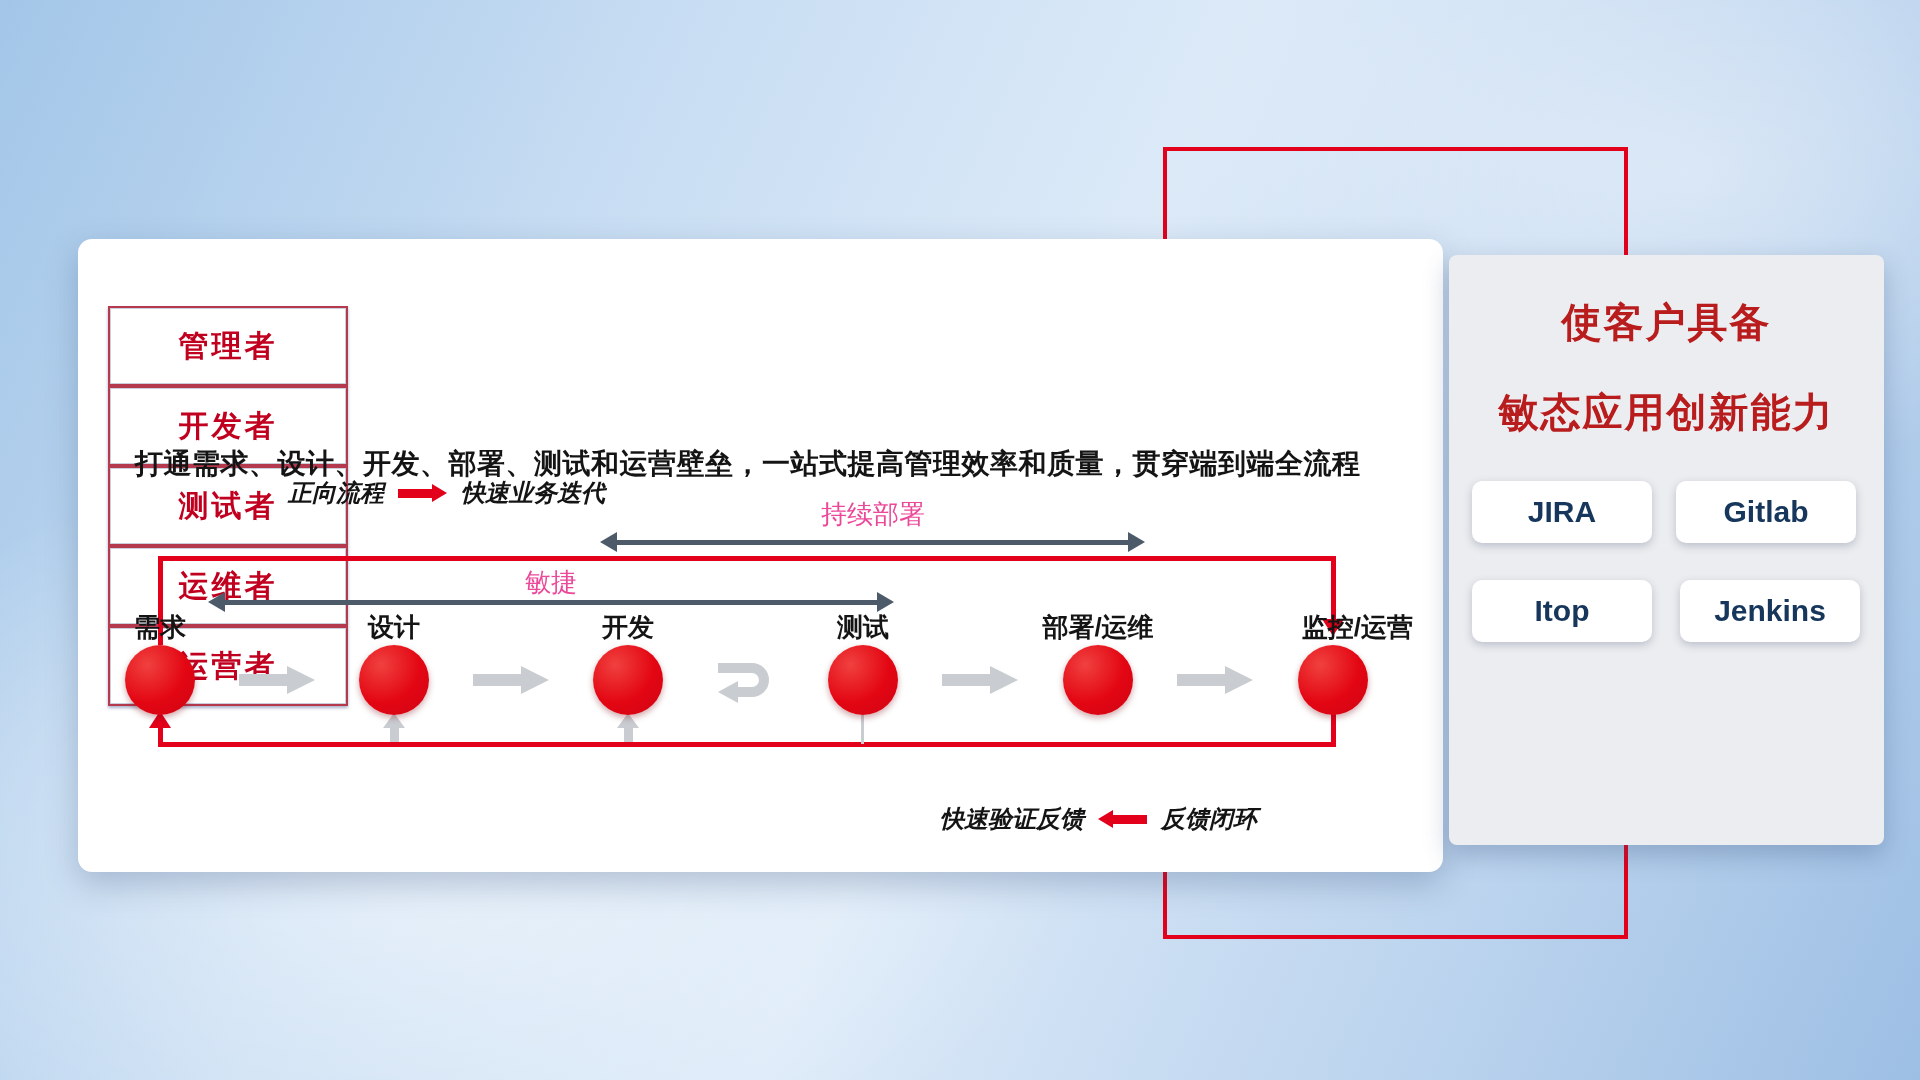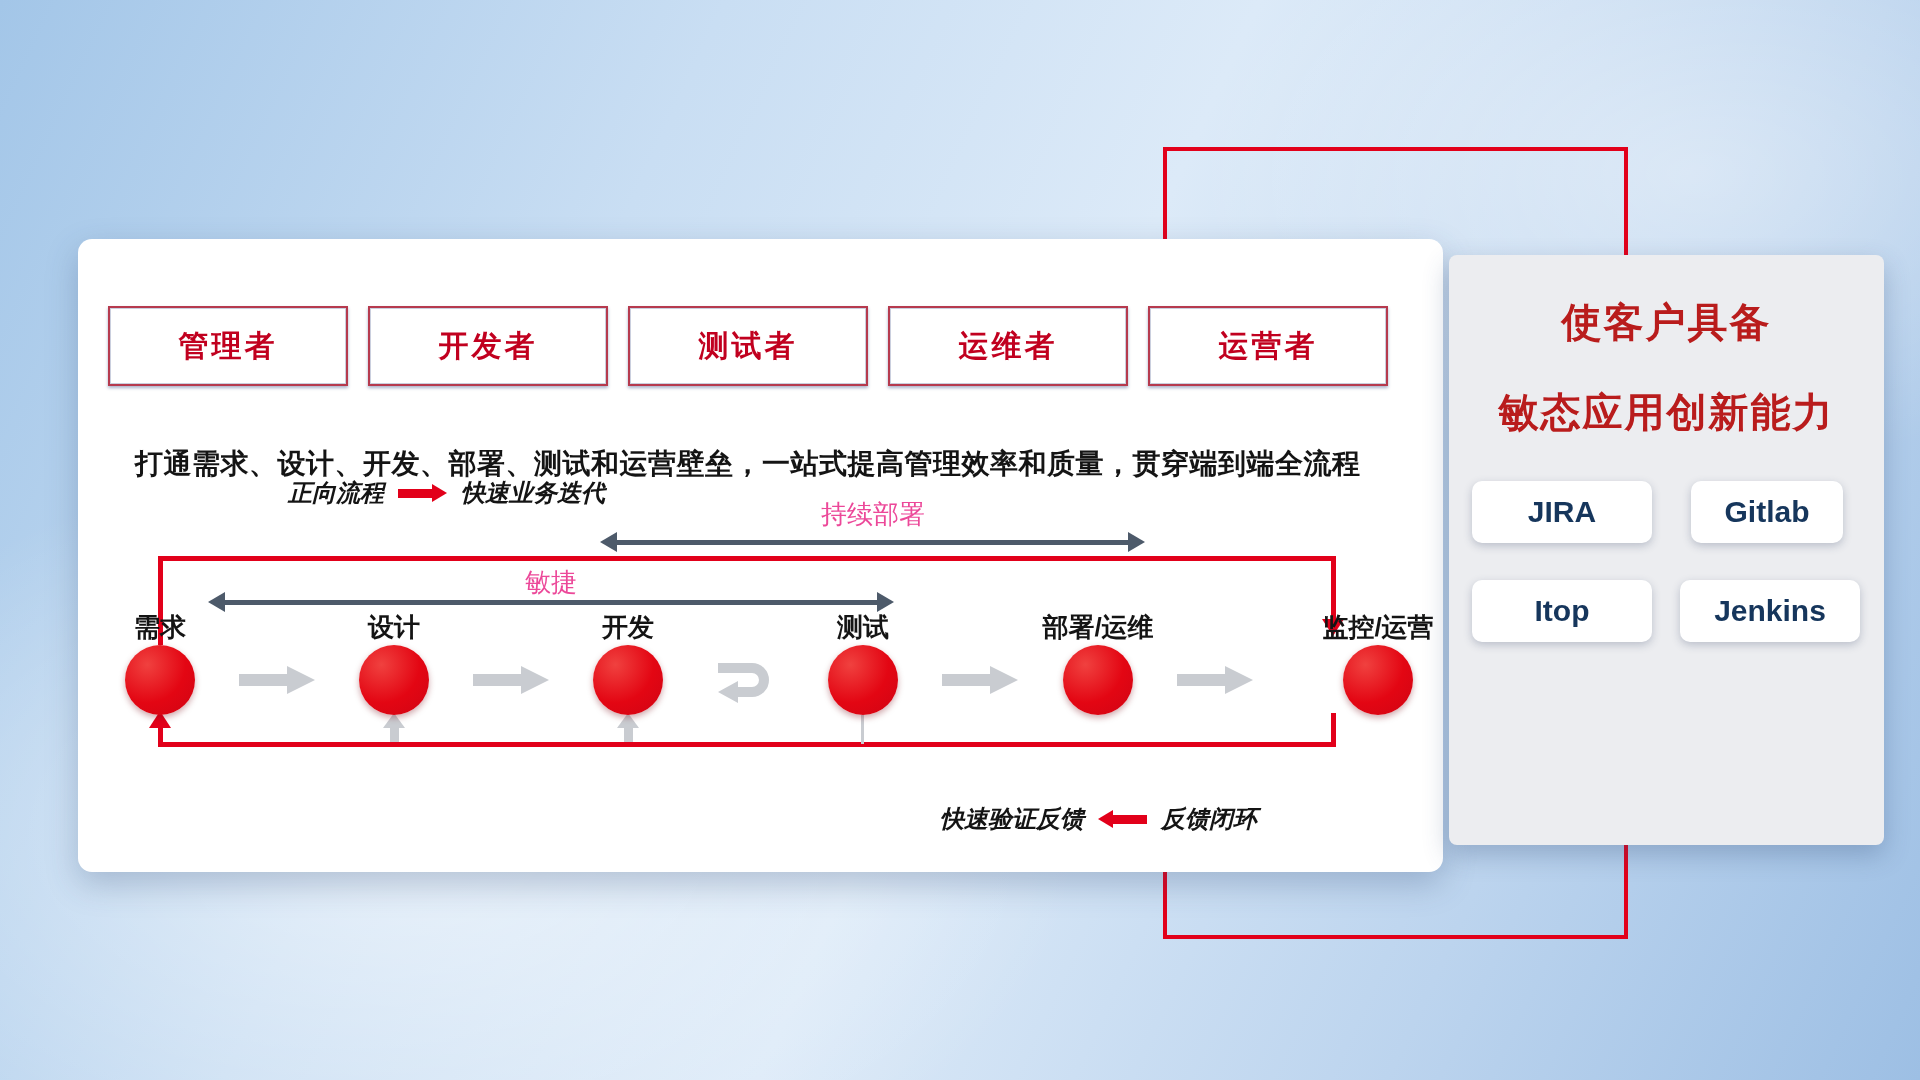--- a/index.html
+++ b/index.html
@@ -14,21 +14,21 @@
   .red-frame{position:absolute;left:1163px;top:147px;width:457px;height:784px;
     border:4px solid #e2001a;z-index:1;}
   
   .card{position:absolute;left:78px;top:239px;width:1365px;height:633px;background:#ffffff;
     border-radius:14px;box-shadow:0 12px 32px rgba(50,75,120,.28);z-index:2;}
   
   .panel{position:absolute;left:1449px;top:255px;width:435px;height:590px;background:#ecedf0;
     border-radius:8px;box-shadow:0 10px 26px rgba(50,75,120,.30);z-index:3;}
 
   
-  .roles{position:absolute;left:30px;top:67px;width:1280px;display:flex;justify-content:space-between;}
+  .roles{position:absolute;left:30px;top:67px;width:1280px;display:flex;justify-content:space-between;flex-direction:column;}
   .role-box{width:236px;height:76px;display:flex;align-items:center;justify-content:center;
     border:2px solid #b63a4e;box-shadow:0 2px 3px rgba(45,65,125,.40), inset 0 0 0 1px rgba(45,65,125,.25);
     font-size:30px;font-weight:bold;color:#c1001f;letter-spacing:3px;background:#fff;}
 
   .desc{position:absolute;left:57px;top:170px;width:1300px;font-size:28px;font-weight:bold;color:#141414;letter-spacing:.5px;margin-top:36px;}
 
   
   .legend{position:absolute;display:flex;align-items:center;gap:14px;font-size:24px;font-weight:bold;color:#141414;font-style:italic;}
   .legend-forward{left:210px;top:238px;}
   .legend-feedback{left:862px;top:564px;}
@@ -157,21 +157,21 @@
       <div class="stage-circle"></div>
     </div>
     <div class="stage" style="left:705px;top:370px;">
       <div class="stage-label">测试</div>
       <div class="stage-circle"></div>
     </div>
     <div class="stage" style="left:940px;top:370px;">
       <div class="stage-label">部署/运维</div>
       <div class="stage-circle"></div>
     </div>
-    <div class="stage" style="left:1220px;top:370px;">
+    <div class="stage" style="left:1175px;top:370px;text-align:right;">
       <div class="stage-label">监控/运营</div>
       <div class="stage-circle"></div>
     </div>
 
     <div class="flow-arrow" style="left:161px;top:427px;">
       <svg width="76" height="28" viewBox="0 0 76 28">
           <path d="M0 8 h48 v-8 l28 14 -28 14 v-8 h-48 z" fill="#c9ccd1"></path>
         </svg>
     </div>
     <div class="flow-arrow" style="left:395px;top:427px;">
@@ -207,21 +207,21 @@
 
   </div>
 
   <div class="panel">
     <div class="panel-title pt1">使客户具备</div>
     <div class="panel-title pt2">敏态应用创新能力</div>
 
     <div class="tool-btn" style="left:23px;top:226px;width:180px;">
         <span>JIRA</span>
       </div>
-    <div class="tool-btn" style="left:242px;top:226px;width:152px;">
+    <div class="tool-btn" style="left:227px;top:226px;width:180px;">
         <span>Gitlab</span>
       </div>
     <div class="tool-btn" style="left:23px;top:325px;width:180px;">
         <span>Itop</span>
       </div>
     <div class="tool-btn" style="left:231px;top:325px;width:180px;">
         <span>Jenkins</span>
       </div>
   </div>
 

